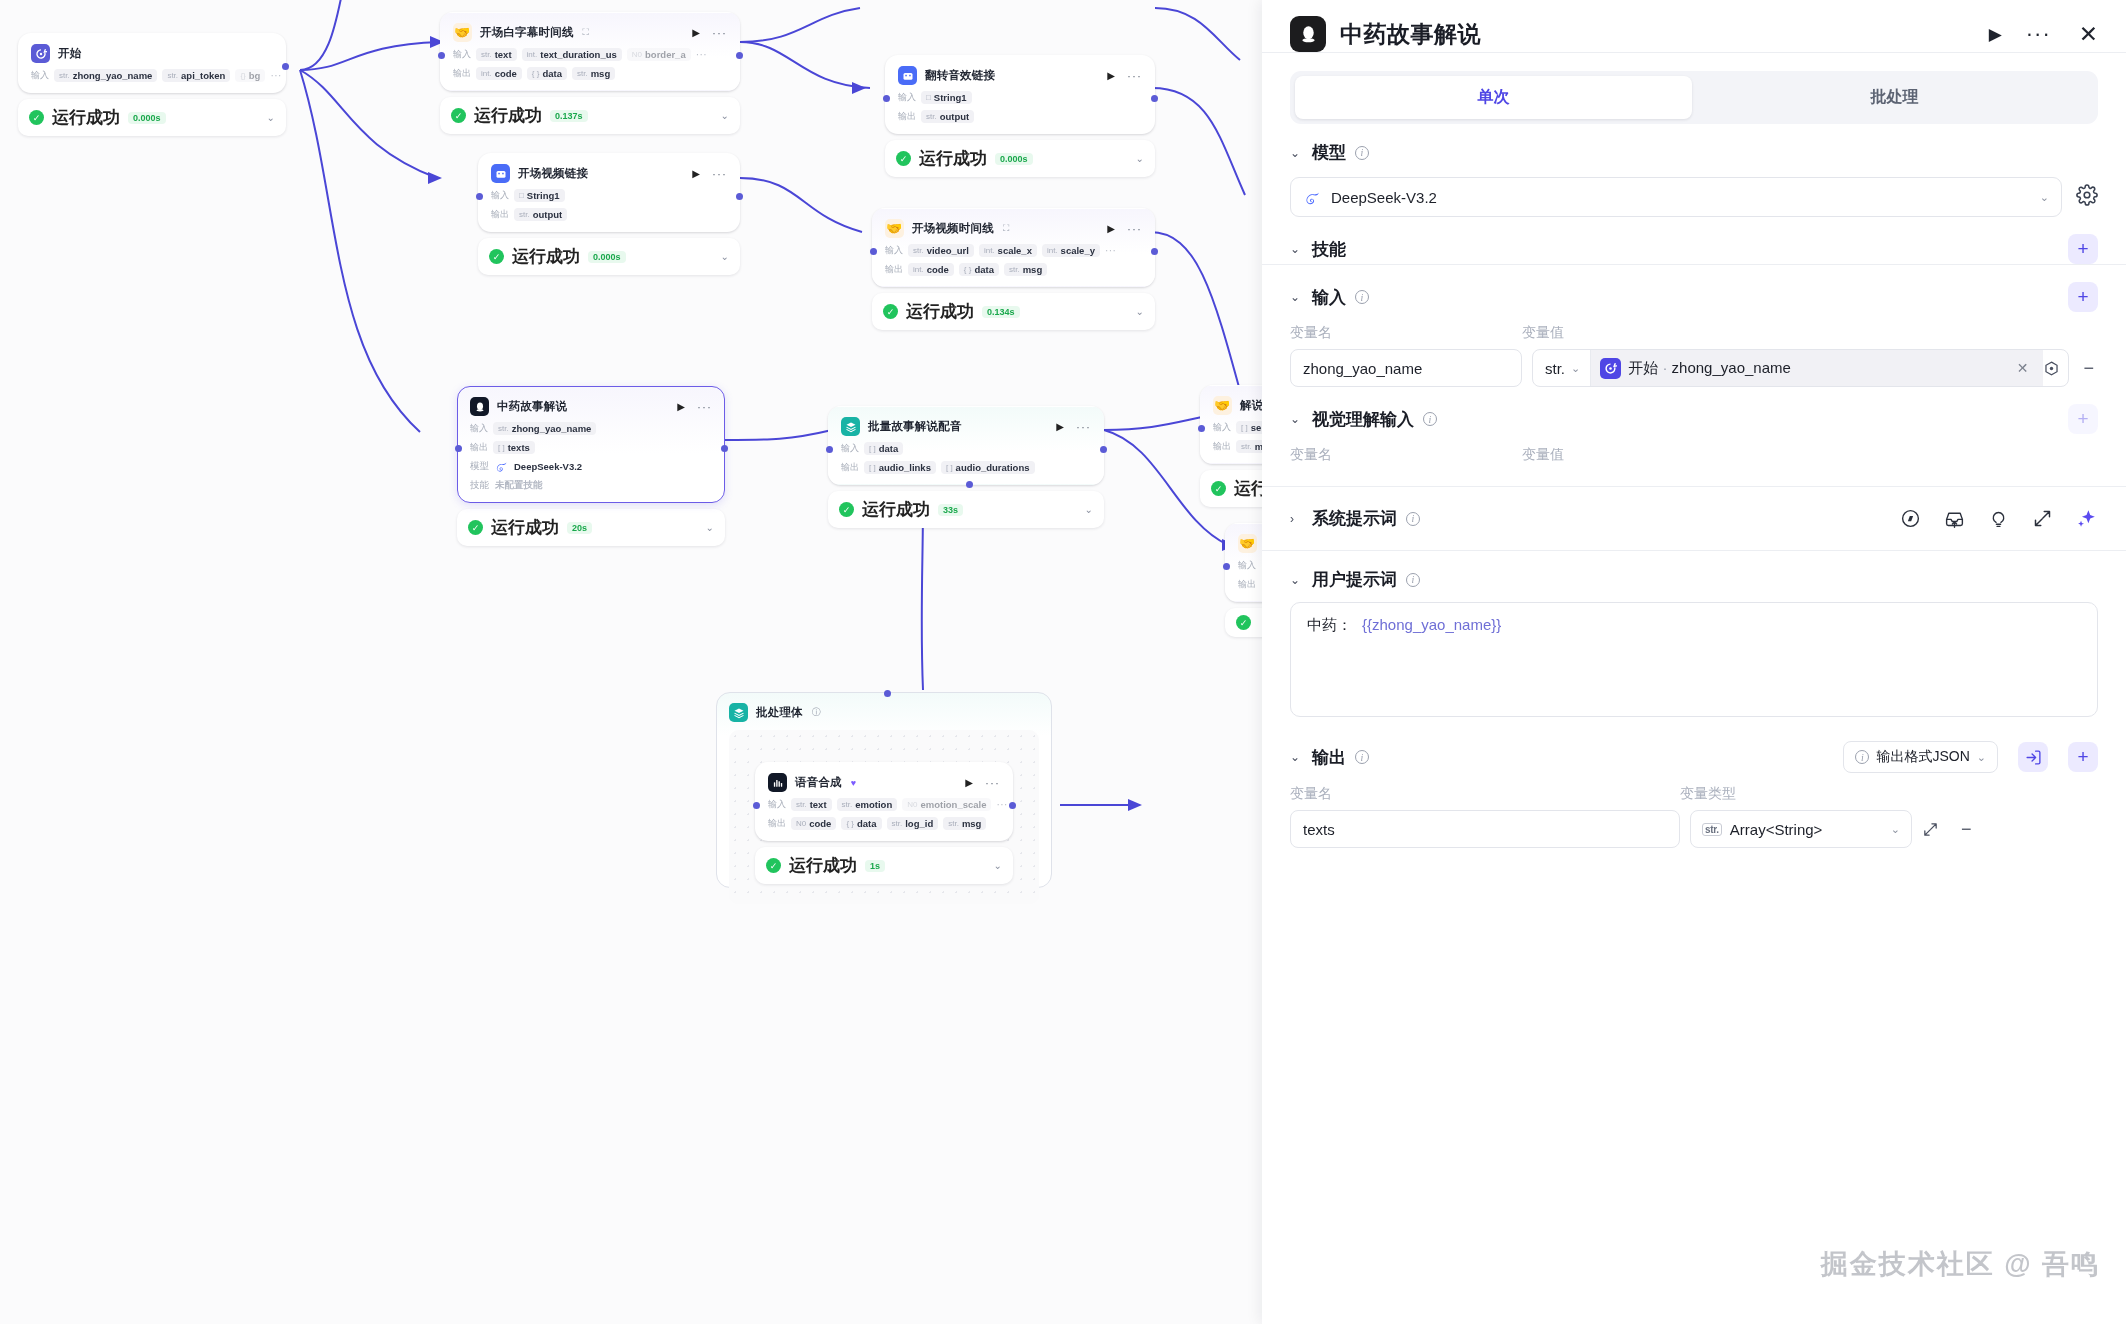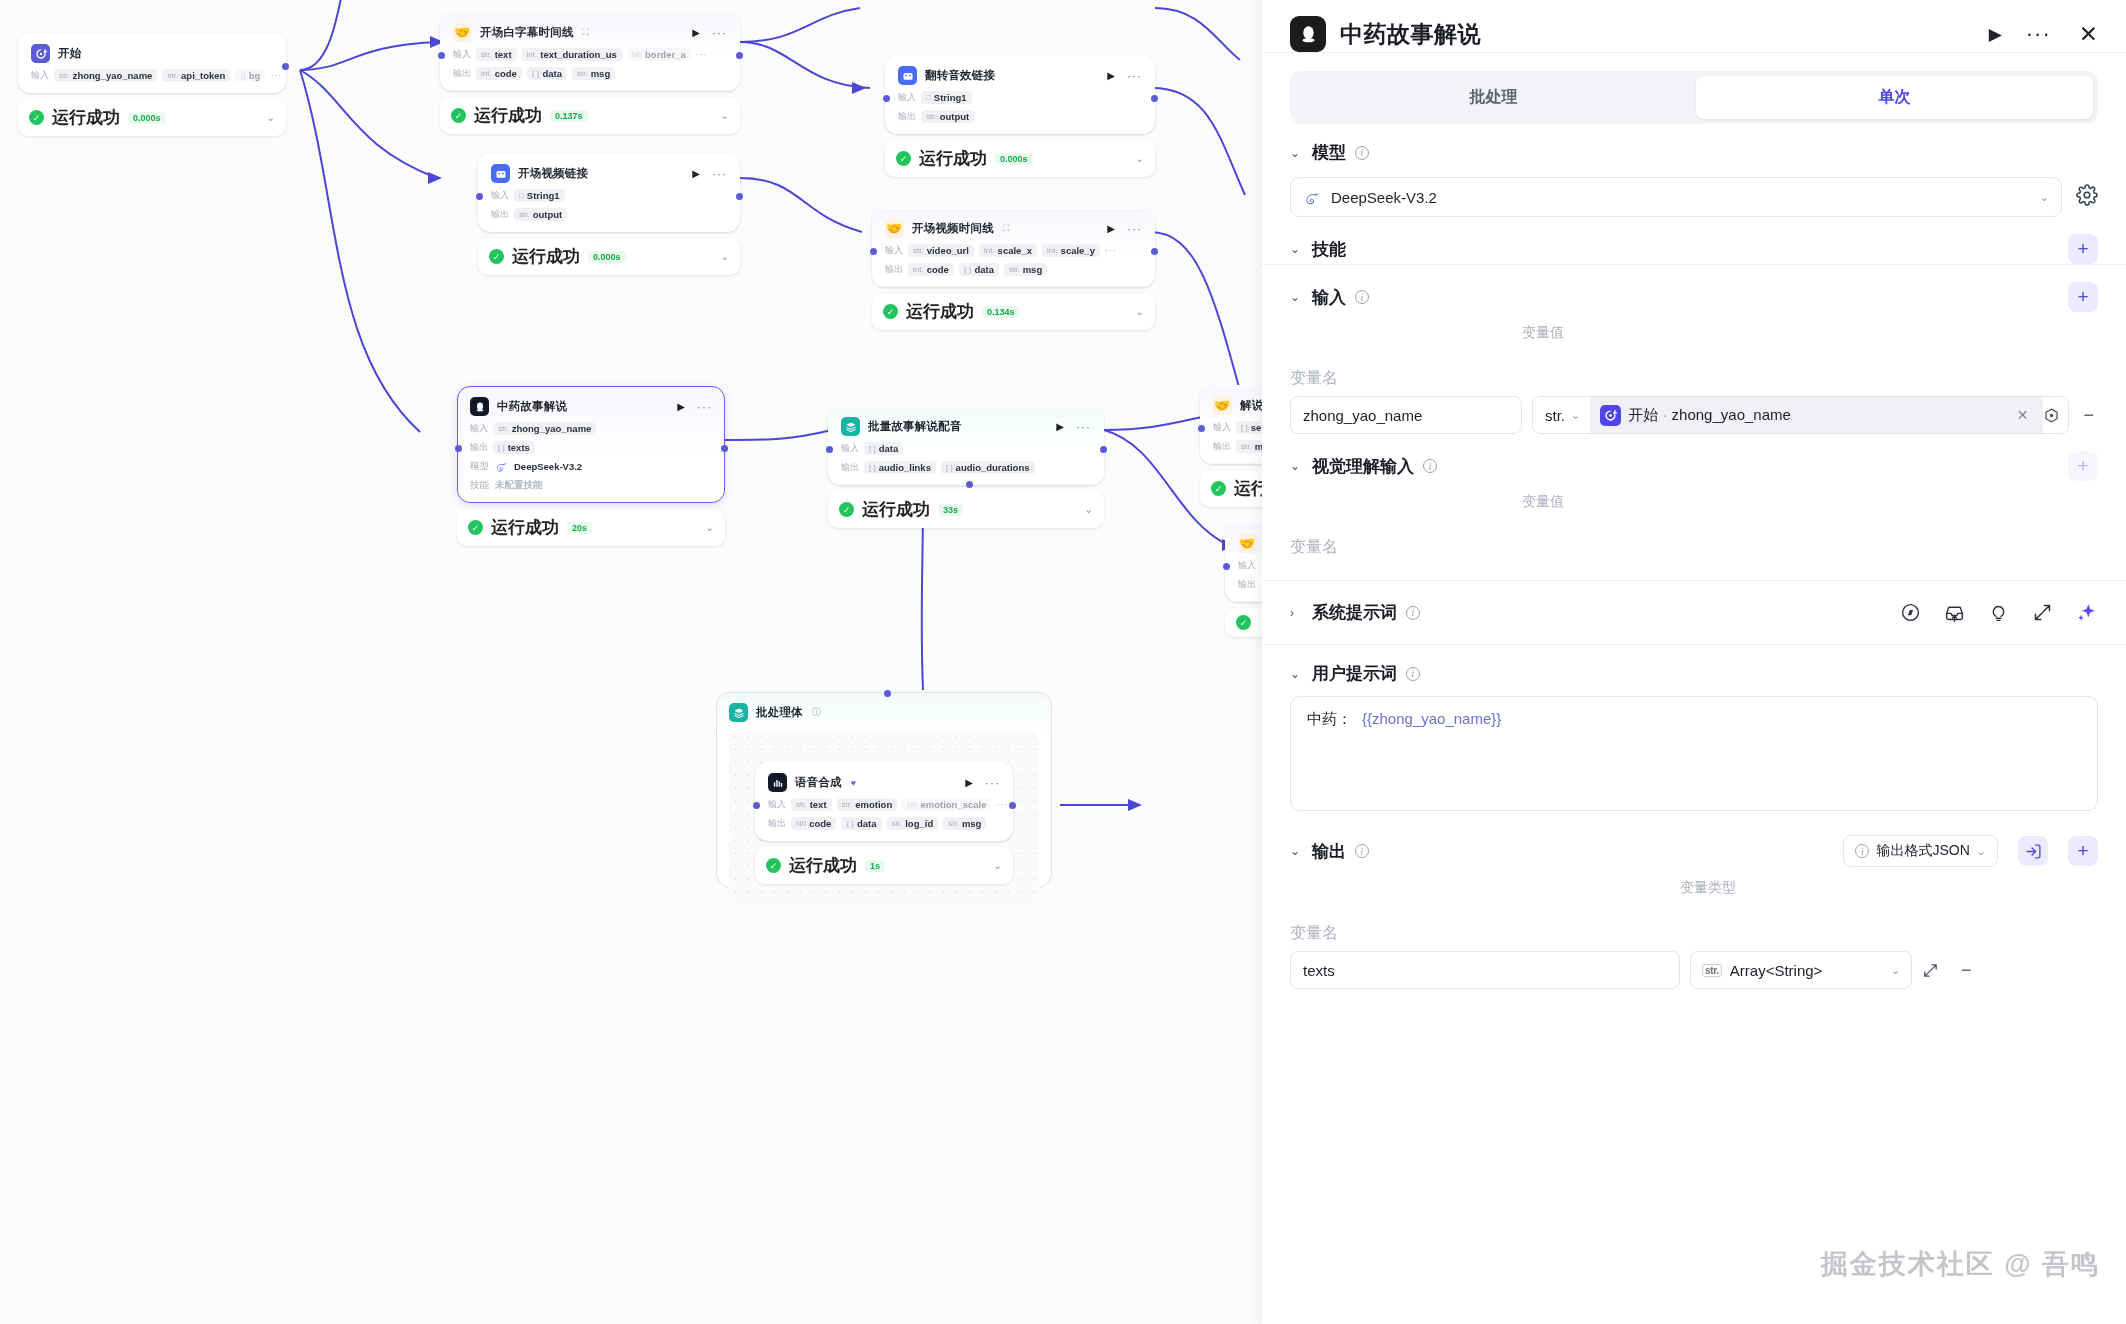--- a/index.html
+++ b/index.html
@@ -158,21 +158,21 @@
   .ds-badge svg { width: 17px; height: 17px; }
   .sel-text { font-size: 15px; color: #1d2029; flex: 1 1 auto; }
   .sel-chev { color: #8d93a1; font-size: 11px; }
   .gear { color: #394050; cursor: pointer; }
 
   .skill-empty { text-align: center; padding: 18px 0 26px 0; }
   .skill-empty svg { width: 46px; height: 46px; }
   .skill-empty .txt { font-size: 15px; color: #5c6373; margin-top: 11px; font-weight: 600; }
 
   .col-hd { display: flex; margin-top: 12px; }
-  .col-hd .c1 { width: 232px; font-size: 16px; color: #aab0bd; margin-top: 44px; }
+  .col-hd .c1 { width: 232px; font-size: 14px; color: #aab0bd; }
   .col-hd .c2 { font-size: 14px; color: #aab0bd; }
 
   .var-row { display: flex; align-items: center; gap: 10px; margin-top: 7px; }
   .txt-input {
     width: 232px; height: 38px; border: 1px solid #e3e5eb; border-radius: 8px;
     padding: 0 12px; font-size: 15px; color: #1d2029; background: #fff;
     font-family: "Liberation Sans", sans-serif;
   }
   .val-box {
     flex: 1 1 auto; height: 38px; border: 1px solid #e3e5eb; border-radius: 8px;
@@ -731,22 +731,22 @@
         <span class="p-title">中药故事解说</span>
         <span class="p-sp"></span>
         <span class="p-act play">▶</span>
         <span class="p-act dots">···</span>
         <span class="p-act close">✕</span>
       </div>
     </div>
     <div class="p-divider"></div>
 
     <div class="tabs">
+      <div class="tab on">单次</div>
       <div class="tab">批处理</div>
-      <div class="tab on">单次</div>
     </div>
 
     <div class="p-body">
 
       <div class="sec">
         <div class="sec-hd">
           <span class="chev">⌄</span>
           <span class="sec-t">模型</span>
           <span class="info">i</span>
         </div>

